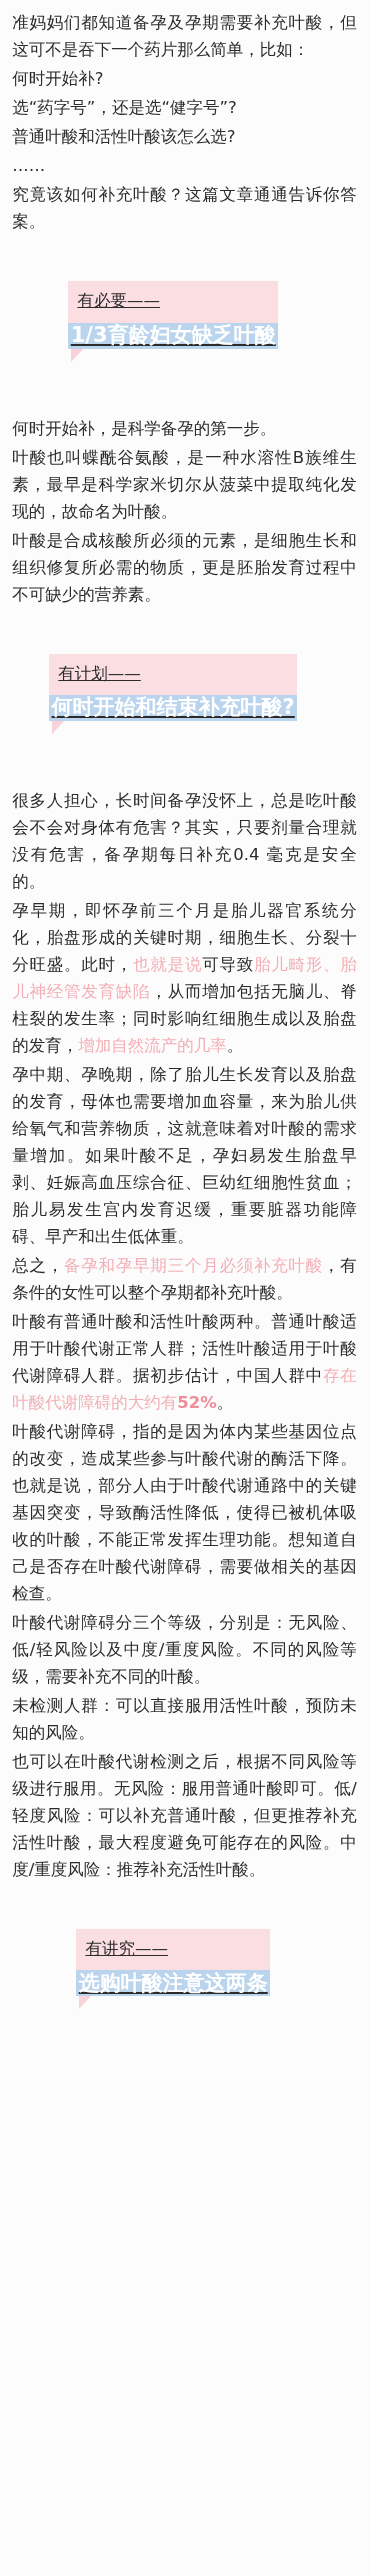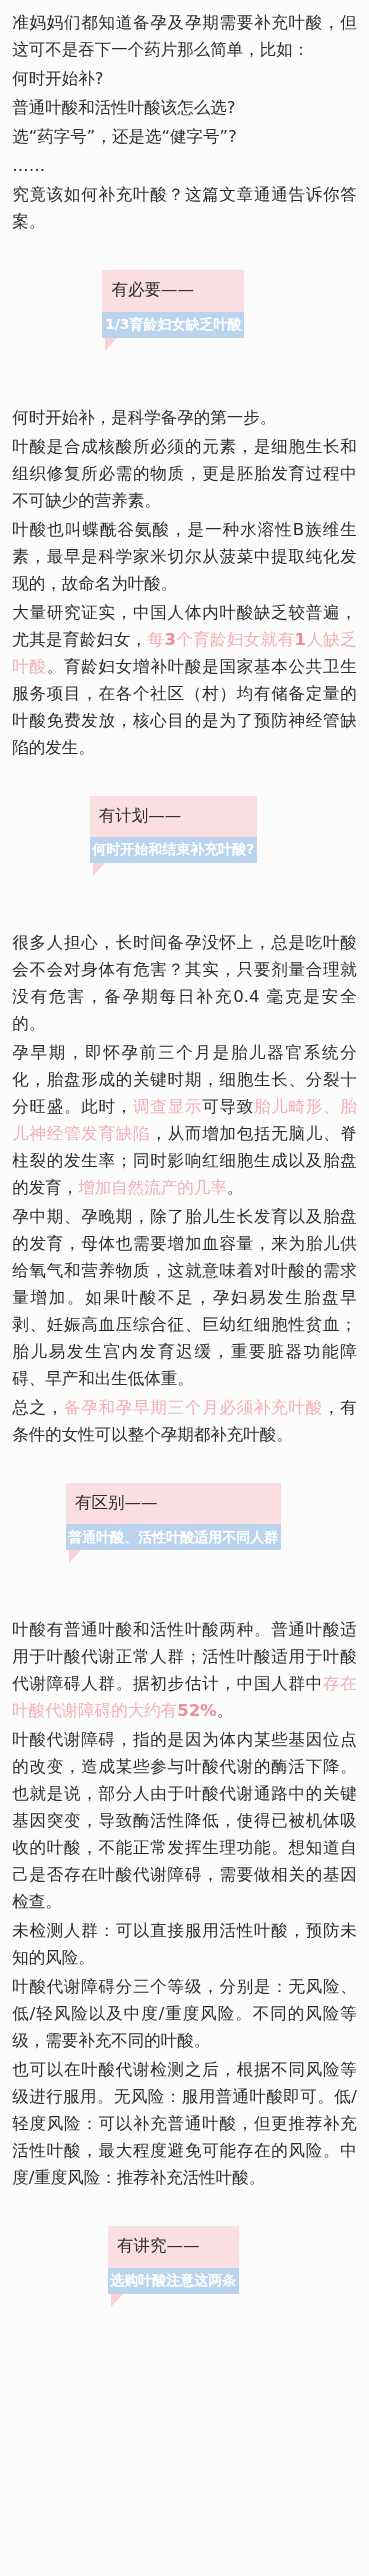--- a/index.html
+++ b/index.html
@@ -12,73 +12,68 @@
     font-family:"DejaVu Sans","Liberation Sans",sans-serif;
   }
   .article{
     padding:7.2px 10.3px 0 10.3px;color:var(--text);
     font-size:16.5px;line-height:27px;text-align:justify;
   }
   .para{margin:2px;word-break:break-all;}
   .hl{color:var(--hl);}
   .hl b{color:var(--hl-strong);font-weight:700;}
   .sec{
-    display:table;margin:35px auto 66px auto;position:relative;left:-11.3px;
+    display:table;margin:46px auto 66px auto;position:relative;left:-11.3px;
     text-align:left;
+    text-decoration:underline;
   }
   .sec-label{
     display:block;background:var(--pink);color:var(--text);
     font-size:16.5px;line-height:16.5px;padding:12px 31px 13px 9.3px;white-space:nowrap;
   }
   .sec-sub{
     display:block;background:var(--blue);color:var(--blue-text);
-    font-weight:700;font-size:14px;line-height:15.5px;padding:5.2px 2.6px;white-space:nowrap;
+    font-weight:700;font-size:21px;line-height:15.5px;padding:5.2px 2.6px;white-space:nowrap;
   }
   .sec-tail{
     position:absolute;left:3.1px;top:100%;width:0;height:0;display:block;
     border-top:13.4px solid var(--tail);border-right:12.4px solid transparent;
   }
 </style>
 </head>
 <body>
 
 <main class="article">
     <p class="para"><span>准妈妈们都知道备孕及孕期需要补充叶酸，但这可不是吞下一个药片那么简单，比如：</span></p>
     <p class="para"><span>何时开始补?</span></p>
+    <p class="para"><span>选“药字号”，还是选“健字号”?</span></p>
     <p class="para"><span>普通叶酸和活性叶酸该怎么选?</span></p>
-    <p class="para"><span>选“药字号”，还是选“健字号”?</span></p>
     <p class="para"><span>……</span></p>
     <p class="para"><span>究竟该如何补充叶酸？这篇文章通通告诉你答案。</span></p>
     <div class="sec">
       <div class="sec-label">有必要——</div>
       <div class="sec-sub">1/3育龄妇女缺乏叶酸</div>
       <span class="sec-tail"></span>
     </div>
     <p class="para"><span>何时开始补，是科学备孕的第一步。</span></p>
+    <p class="para"><span>叶酸也叫蝶酰谷氨酸，是一种水溶性B族维生素，最早是科学家米切尔从菠菜中提取纯化发现的，故命名为叶酸。</span></p>
     <p class="para"><span>叶酸是合成核酸所必须的元素，是细胞生长和组织修复所必需的物质，更是胚胎发育过程中不可缺少的营养素。</span></p>
-    <p class="para"><span>叶酸也叫蝶酰谷氨酸，是一种水溶性B族维生素，最早是科学家米切尔从菠菜中提取纯化发现的，故命名为叶酸。</span></p>
-    <p class="para"><span>大量研究证实，中国人体内叶酸缺乏较普遍，尤其是育龄妇女，</span><span class="hl">每<b>3</b>个育龄妇女就有<b>1</b>人缺乏叶酸</span><span>。育龄妇女增补叶酸是国家基本公共卫生服务项目，在各个社区（村）均有储备定量的叶酸免费发放，核心目的是为了预防神经管缺陷的发生。</span></p>
     <div class="sec">
       <div class="sec-label">有计划——</div>
       <div class="sec-sub">何时开始和结束补充叶酸?</div>
       <span class="sec-tail"></span>
     </div>
     <p class="para"><span>很多人担心，长时间备孕没怀上，总是吃叶酸会不会对身体有危害？其实，只要剂量合理就没有危害，备孕期每日补充0.4 毫克是安全的。</span></p>
-    <p class="para"><span>孕早期，即怀孕前三个月是胎儿器官系统分化，胎盘形成的关键时期，细胞生长、分裂十分旺盛。此时，</span><span class="hl">调查显示</span><span>可导致</span><span class="hl">胎儿畸形、胎儿神经管发育缺陷</span><span>，从而增加包括无脑儿、脊柱裂的发生率；同时影响红细胞生成以及胎盘的发育，</span><span class="hl">增加自然流产的几率</span><span>。</span></p>
+    <p class="para"><span>孕早期，即怀孕前三个月是胎儿器官系统分化，胎盘形成的关键时期，细胞生长、分裂十分旺盛。此时，</span><span class="hl">也就是说</span><span>可导致</span><span class="hl">胎儿畸形、胎儿神经管发育缺陷</span><span>，从而增加包括无脑儿、脊柱裂的发生率；同时影响红细胞生成以及胎盘的发育，</span><span class="hl">增加自然流产的几率</span><span>。</span></p>
     <p class="para"><span>孕中期、孕晚期，除了胎儿生长发育以及胎盘的发育，母体也需要增加血容量，来为胎儿供给氧气和营养物质，这就意味着对叶酸的需求量增加。如果叶酸不足，孕妇易发生胎盘早剥、妊娠高血压综合征、巨幼红细胞性贫血；胎儿易发生宫内发育迟缓，重要脏器功能障碍、早产和出生低体重。</span></p>
     <p class="para"><span>总之，</span><span class="hl">备孕和孕早期三个月必须补充叶酸</span><span>，有条件的女性可以整个孕期都补充叶酸。</span></p>
-    <div class="sec">
-      <div class="sec-label">有区别——</div>
-      <div class="sec-sub">普通叶酸、活性叶酸适用不同人群</div>
-      <span class="sec-tail"></span>
-    </div>
     <p class="para"><span>叶酸有普通叶酸和活性叶酸两种。普通叶酸适用于叶酸代谢正常人群；活性叶酸适用于叶酸代谢障碍人群。据初步估计，中国人群中</span><span class="hl">存在叶酸代谢障碍的大约有<b>52%</b></span><span>。</span></p>
     <p class="para"><span>叶酸代谢障碍，指的是因为体内某些基因位点的改变，造成某些参与叶酸代谢的酶活下降。也就是说，部分人由于叶酸代谢通路中的关键基因突变，导致酶活性降低，使得已被机体吸收的叶酸，不能正常发挥生理功能。想知道自己是否存在叶酸代谢障碍，需要做相关的基因检查。</span></p>
+    <p class="para"><span>叶酸代谢障碍分三个等级，分别是：无风险、低/轻风险以及中度/重度风险。不同的风险等级，需要补充不同的叶酸。</span></p>
     <p class="para"><span>未检测人群：可以直接服用活性叶酸，预防未知的风险。</span></p>
-    <p class="para"><span>叶酸代谢障碍分三个等级，分别是：无风险、低/轻风险以及中度/重度风险。不同的风险等级，需要补充不同的叶酸。</span></p>
     <p class="para"><span>也可以在叶酸代谢检测之后，根据不同风险等级进行服用。无风险：服用普通叶酸即可。低/轻度风险：可以补充普通叶酸，但更推荐补充活性叶酸，最大程度避免可能存在的风险。中度/重度风险：推荐补充活性叶酸。</span></p>
     <div class="sec">
       <div class="sec-label">有讲究——</div>
       <div class="sec-sub">选购叶酸注意这两条</div>
       <span class="sec-tail"></span>
     </div>
   </main>
 
 
 </body></html>

